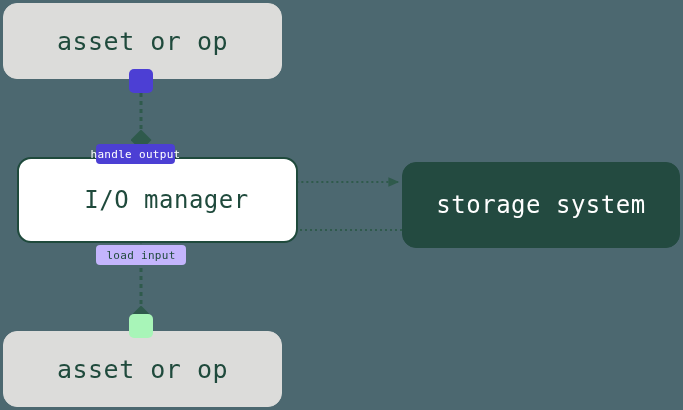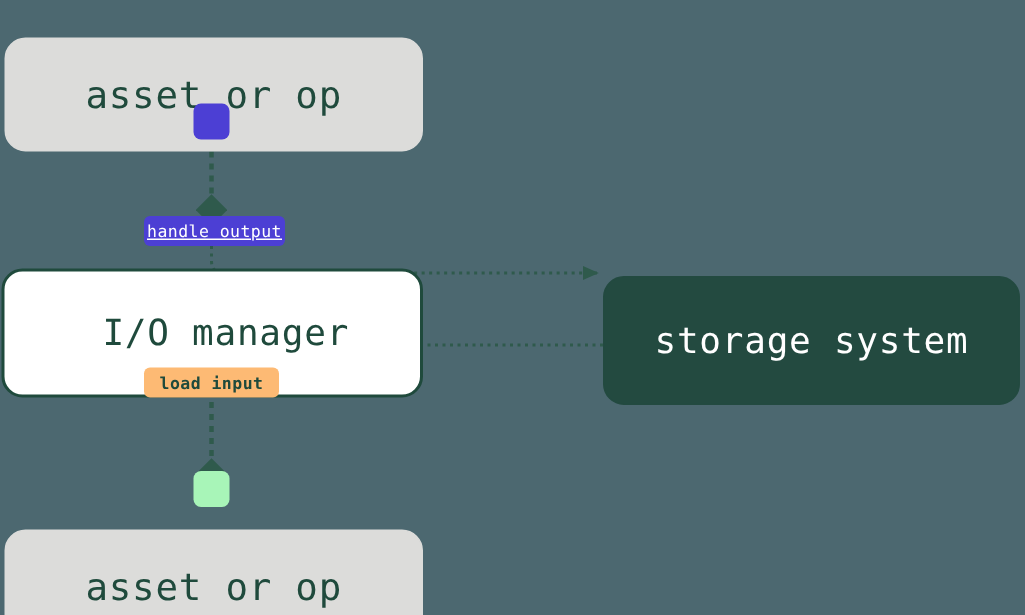--- a/index.html
+++ b/index.html
@@ -30,21 +30,20 @@
 
   .node {
     position: absolute;
     display: flex;
     align-items: center;
     justify-content: center;
     box-sizing: border-box;
     border-radius: 14px;
     text-align: center;
     white-space: nowrap;
-    margin-top: 22px;
   }
   .node-label {
     font-family: "DejaVu Sans Mono", "Liberation Mono", monospace;
     letter-spacing: 0.5px;
   }
 
   
   .node-asset {
     background: #dcdcda;
     border: 1px solid #dcdcda;
@@ -86,23 +85,22 @@
     letter-spacing: 0.3px;
     font-family: "DejaVu Sans Mono", "Liberation Mono", monospace;
     white-space: nowrap;
     z-index: 5;
   }
   .badge-output {
     background: #4c3fd4;
     color: #ffffff;
   }
   .badge-input {
-    background: #fdba74;
+    background: #c4b5fd;
     color: #1f4a3c;
-    font-weight: bold;
   }
 
   
   .port {
     position: absolute;
     box-sizing: border-box;
     border-radius: 5px;
     z-index: 4;
   }
   .port-output {
@@ -136,37 +134,37 @@
 
     <path d="M 402 230 L 149 230 Q 141 230 141 238 L 141 243" stroke="#2f5a4c" stroke-width="2" fill="none" stroke-dasharray="2 3" marker-end="url(#arrow-down)"></path>
 
     <path d="M 141 268 L 141 316" stroke="#2f5a4c" stroke-width="3" fill="none" stroke-dasharray="4 4" marker-end="url(#diamond-end)"></path>
   </svg>
 
   <div class="node node-asset" style="left:3px; top:3px; width:279px; height:76px;">
     <span class="node-label">asset or op</span>
   </div>
 
-  <div class="node node-io" style="left:1px; top:157px; width:281px; height:86px;padding-left:18px;">
+  <div class="node node-io" style="left:17px; top:157px; width:281px; height:86px;padding-left:18px;">
     <span class="node-label">I/O manager</span>
   </div>
 
   <div class="node node-storage" style="left:402px; top:162px; width:278px; height:86px;text-align:center;">
     <span class="node-label">storage system</span>
   </div>
 
   <div class="node node-asset" style="left:3px; top:331px; width:279px; height:76px;">
     <span class="node-label">asset or op</span>
   </div>
 
   <div class="port port-output" style="left:129px; top:69px; width:24px; height:24px;"></div>
 
   <div class="port port-input" style="left:129px; top:314px; width:24px; height:24px;"></div>
 
-  <div class="edge-badge badge-output" style="left:96px; top:144px; width:94px; height:20px;text-decoration:underline;">
+  <div class="edge-badge badge-output" style="left:96px; top:144px; width:79px; height:20px;">
     <span>handle output</span>
   </div>
 
   <div class="edge-badge badge-input" style="left:96px; top:245px; width:90px; height:20px;">
     <span>load input</span>
   </div>
 
 </div>
 
 </body></html>

